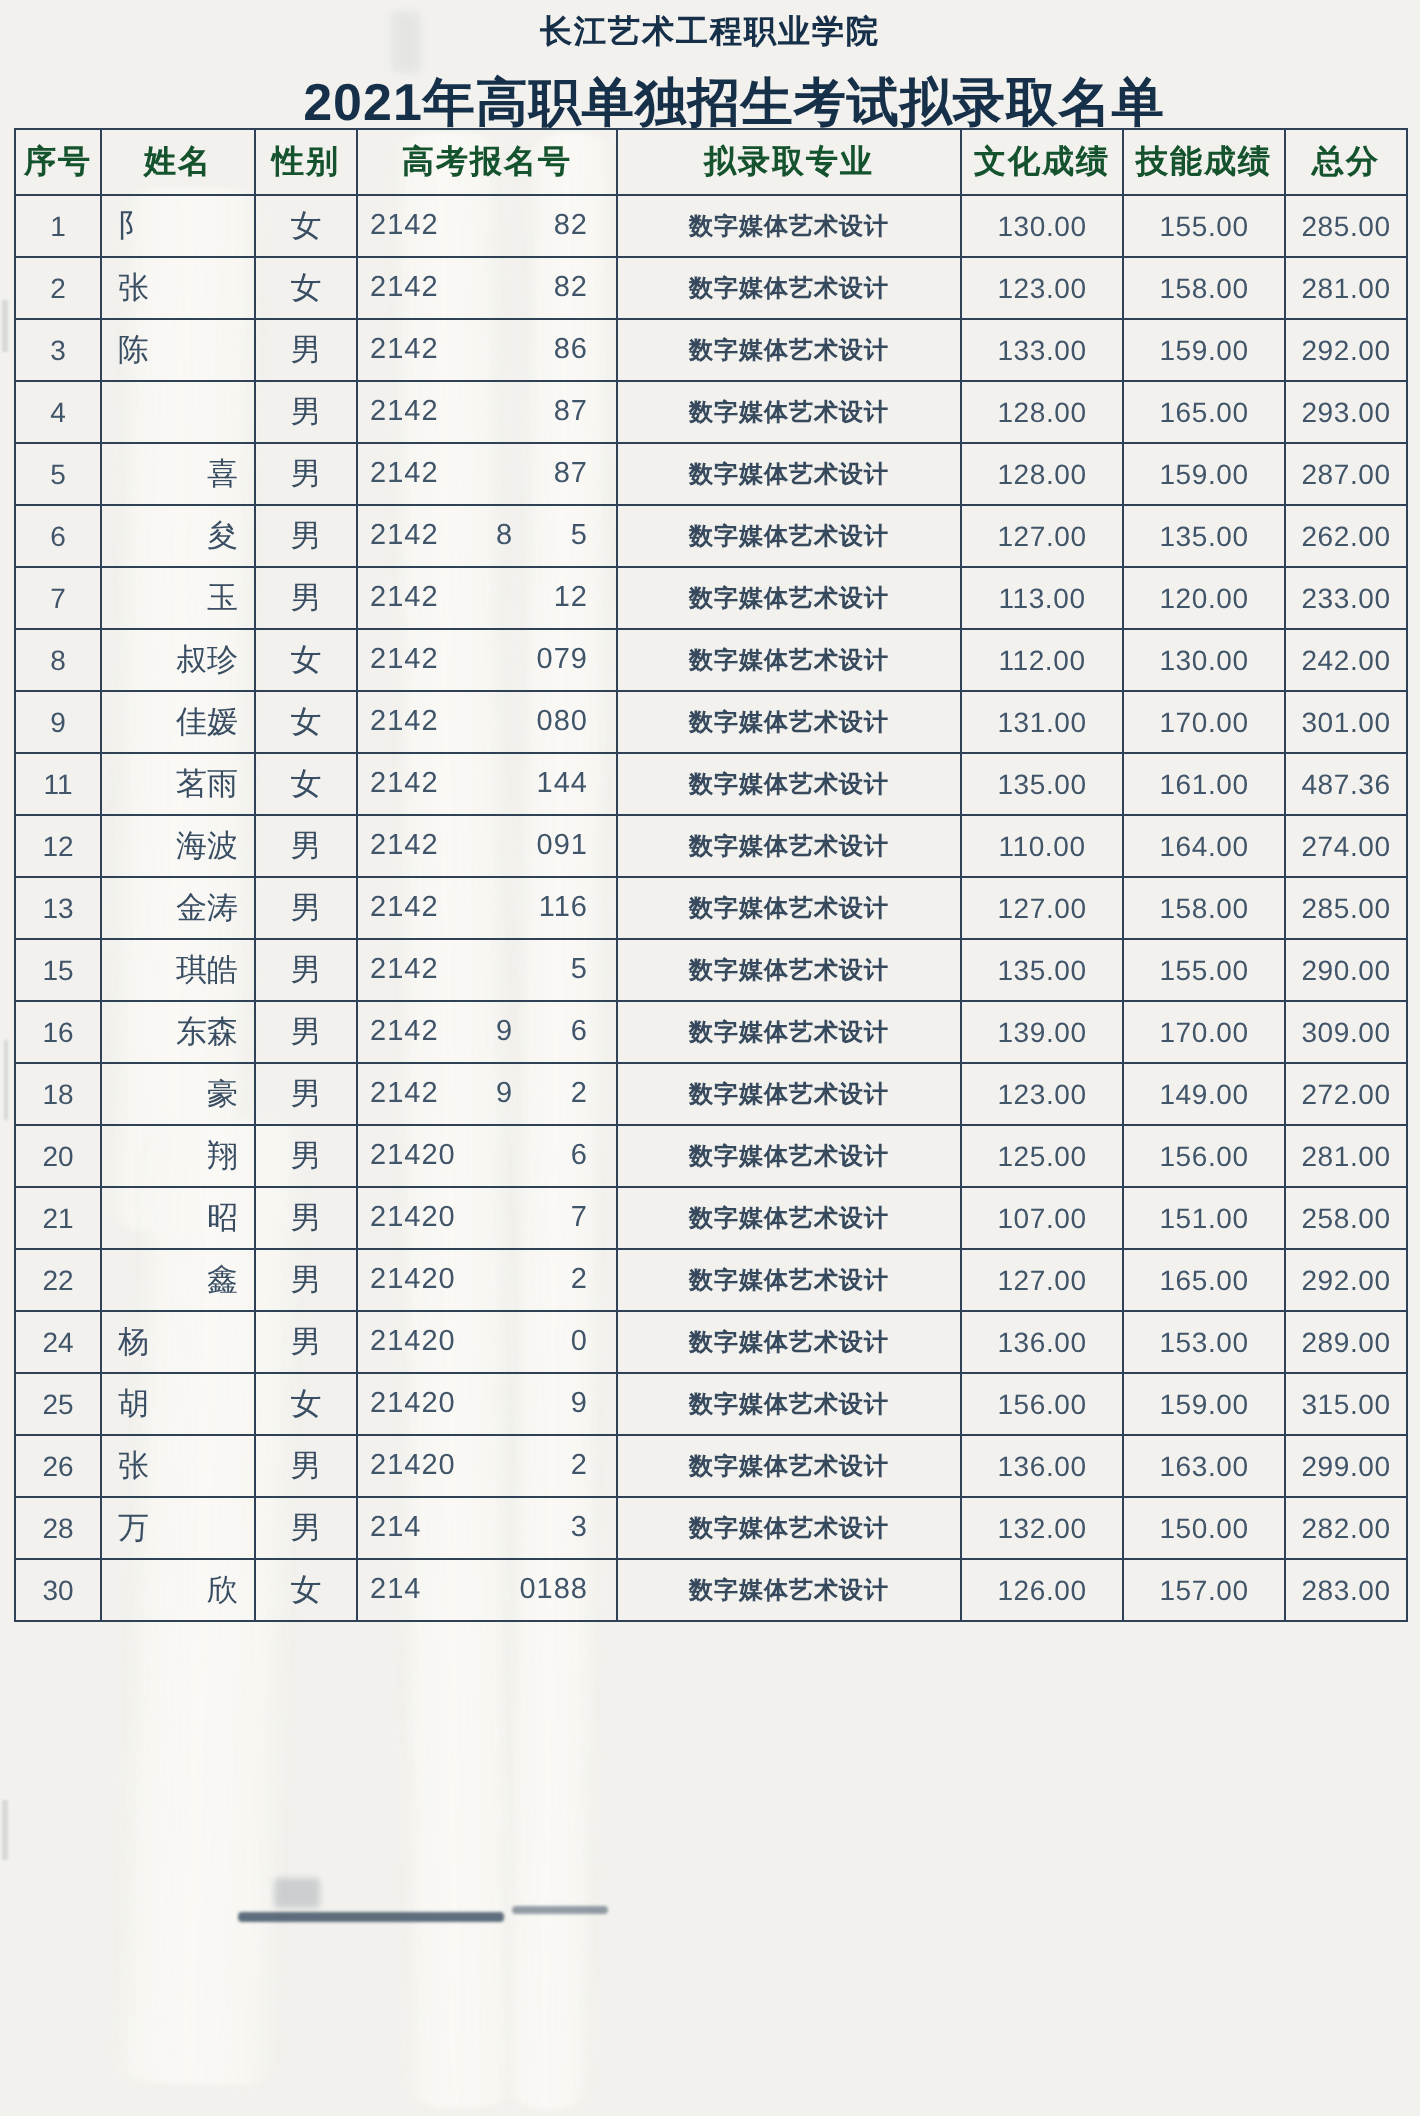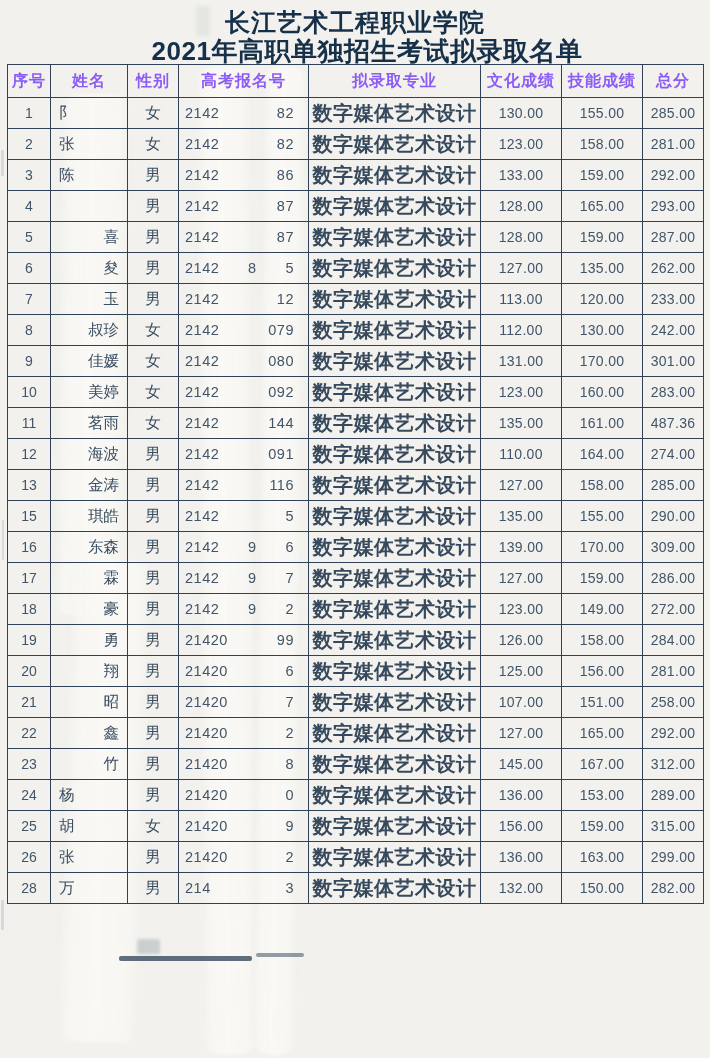--- a/index.html
+++ b/index.html
@@ -4,48 +4,48 @@
 <style>
   html,body{margin:0;padding:0;}
   body{
     width:710px;height:1058px;position:relative;overflow:hidden;
     background:#f2f1ed;
     font-family:"Liberation Sans","DejaVu Sans",sans-serif;
   }
   .page{position:absolute;inset:0;}
   .title-line1{
     position:absolute;top:6px;left:0;width:710px;margin:0;text-align:center;
-    font-size:25px;font-weight:bold;color:#16304a;letter-spacing:1px;
+    font-size:16px;font-weight:bold;color:#16304a;letter-spacing:1px;
   }
   .title-line2{
     position:absolute;top:34px;left:12px;width:710px;margin:0;text-align:center;
     font-size:26px;font-weight:bold;color:#16304a;letter-spacing:0.5px;
   }
   table.roster{
     position:absolute;left:7px;top:64px;width:696px;z-index:3;
     border-collapse:collapse;table-layout:fixed;
   }
   col.c-no{width:43px}col.c-name{width:77px}col.c-gender{width:51px}
   col.c-exam{width:130px}col.c-major{width:172px}col.c-cul{width:81px}
   col.c-skill{width:81px}col.c-total{width:61px}
   th,td{border:1.6px solid #2e4156;padding:0;text-align:center;overflow:hidden;}
   thead tr{height:33px;}
   tbody tr{height:31px;}
-  th{font-size:16px;font-weight:bold;color:#8b5cf6;letter-spacing:1px;}
+  th{font-size:16px;font-weight:bold;color:#14532d;letter-spacing:1px;}
   td{font-size:14.5px;color:#41556a;}
   td.c-no{font-size:14px;}
   td.c-name{font-size:15.5px;color:#3a4e63;}
   td.c-name.align-left{text-align:left;padding-left:8px;}
   td.c-name.align-right{text-align:right;padding-right:8px;}
   td.c-gender{font-size:15.5px;color:#3a4e63;}
   td.c-exam{padding:0;margin-top:44px;}
   .frags{display:flex;justify-content:space-between;align-items:center;
          padding:0 14px 0 6px;font-size:14.5px;letter-spacing:0.5px;color:#41556a;}
   .frags span{position:relative;z-index:3;}
-  td.c-major{font-size:20px;font-weight:700;letter-spacing:0.5px;color:#36495d;}
+  td.c-major{font-size:12px;font-weight:700;letter-spacing:0.5px;color:#36495d;}
   td.c-score{font-size:14px;letter-spacing:0.3px;}
   
   .smudge{
     position:absolute;z-index:2;pointer-events:none;border-radius:20px;
     background:
       repeating-linear-gradient(88deg, rgba(225,224,219,0.30) 0 1px, rgba(252,251,248,0) 1px 4px),
       linear-gradient(to right, rgba(250,249,245,0) 0, rgba(250,249,245,0.90) 16%,
         rgba(252,251,248,0.97) 45%, rgba(250,249,245,0.88) 82%, rgba(250,249,245,0) 100%);
     filter:blur(1.4px);
   }
@@ -229,35 +229,20 @@
               <span>2142</span>
               <span>080</span>
             </div>
           </td>
           <td class="c-major">数字媒体艺术设计</td>
           <td class="c-score">131.00</td>
           <td class="c-score">170.00</td>
           <td class="c-score">301.00</td>
         </tr>
         <tr>
-          <td class="c-no">10</td>
-          <td class="c-name align-right">美婷</td>
-          <td class="c-gender">女</td>
-          <td class="c-exam">
-            <div class="frags">
-              <span>2142</span>
-              <span>092</span>
-            </div>
-          </td>
-          <td class="c-major">数字媒体艺术设计</td>
-          <td class="c-score">123.00</td>
-          <td class="c-score">160.00</td>
-          <td class="c-score">283.00</td>
-        </tr>
-        <tr>
           <td class="c-no">11</td>
           <td class="c-name align-right">茗雨</td>
           <td class="c-gender">女</td>
           <td class="c-exam">
             <div class="frags">
               <span>2142</span>
               <span>144</span>
             </div>
           </td>
           <td class="c-major">数字媒体艺术设计</td>
@@ -320,67 +305,36 @@
               <span>9</span>
               <span>6</span>
             </div>
           </td>
           <td class="c-major">数字媒体艺术设计</td>
           <td class="c-score">139.00</td>
           <td class="c-score">170.00</td>
           <td class="c-score">309.00</td>
         </tr>
         <tr>
-          <td class="c-no">17</td>
-          <td class="c-name align-right">霖</td>
-          <td class="c-gender">男</td>
-          <td class="c-exam">
-            <div class="frags">
-              <span>2142</span>
-              <span>9</span>
-              <span>7</span>
-            </div>
-          </td>
-          <td class="c-major">数字媒体艺术设计</td>
-          <td class="c-score">127.00</td>
-          <td class="c-score">159.00</td>
-          <td class="c-score">286.00</td>
-        </tr>
-        <tr>
           <td class="c-no">18</td>
           <td class="c-name align-right">豪</td>
           <td class="c-gender">男</td>
           <td class="c-exam">
             <div class="frags">
               <span>2142</span>
               <span>9</span>
               <span>2</span>
             </div>
           </td>
           <td class="c-major">数字媒体艺术设计</td>
           <td class="c-score">123.00</td>
           <td class="c-score">149.00</td>
           <td class="c-score">272.00</td>
         </tr>
         <tr>
-          <td class="c-no">19</td>
-          <td class="c-name align-right">勇</td>
-          <td class="c-gender">男</td>
-          <td class="c-exam">
-            <div class="frags">
-              <span>21420</span>
-              <span>99</span>
-            </div>
-          </td>
-          <td class="c-major">数字媒体艺术设计</td>
-          <td class="c-score">126.00</td>
-          <td class="c-score">158.00</td>
-          <td class="c-score">284.00</td>
-        </tr>
-        <tr>
           <td class="c-no">20</td>
           <td class="c-name align-right">翔</td>
           <td class="c-gender">男</td>
           <td class="c-exam">
             <div class="frags">
               <span>21420</span>
               <span>6</span>
             </div>
           </td>
           <td class="c-major">数字媒体艺术设计</td>
@@ -412,35 +366,20 @@
               <span>21420</span>
               <span>2</span>
             </div>
           </td>
           <td class="c-major">数字媒体艺术设计</td>
           <td class="c-score">127.00</td>
           <td class="c-score">165.00</td>
           <td class="c-score">292.00</td>
         </tr>
         <tr>
-          <td class="c-no">23</td>
-          <td class="c-name align-right">竹</td>
-          <td class="c-gender">男</td>
-          <td class="c-exam">
-            <div class="frags">
-              <span>21420</span>
-              <span>8</span>
-            </div>
-          </td>
-          <td class="c-major">数字媒体艺术设计</td>
-          <td class="c-score">145.00</td>
-          <td class="c-score">167.00</td>
-          <td class="c-score">312.00</td>
-        </tr>
-        <tr>
           <td class="c-no">24</td>
           <td class="c-name align-left">杨</td>
           <td class="c-gender">男</td>
           <td class="c-exam">
             <div class="frags">
               <span>21420</span>
               <span>0</span>
             </div>
           </td>
           <td class="c-major">数字媒体艺术设计</td>
@@ -485,20 +424,35 @@
           <td class="c-exam">
             <div class="frags">
               <span>214</span>
               <span>3</span>
             </div>
           </td>
           <td class="c-major">数字媒体艺术设计</td>
           <td class="c-score">132.00</td>
           <td class="c-score">150.00</td>
           <td class="c-score">282.00</td>
+        </tr>
+        <tr>
+          <td class="c-no">30</td>
+          <td class="c-name align-right">欣</td>
+          <td class="c-gender">女</td>
+          <td class="c-exam">
+            <div class="frags">
+              <span>214</span>
+              <span>0188</span>
+            </div>
+          </td>
+          <td class="c-major">数字媒体艺术设计</td>
+          <td class="c-score">126.00</td>
+          <td class="c-score">157.00</td>
+          <td class="c-score">283.00</td>
         </tr>
       </tbody>
   </table>
 
   <div class="smudge" id="sm-name-upper"></div>
   <div class="smudge" id="sm-name-lower"></div>
   <div class="smudge" id="sm-exam-left"></div>
   <div class="smudge" id="sm-exam-right"></div>
 
   <div class="ink" id="ink-underline-1"></div>

